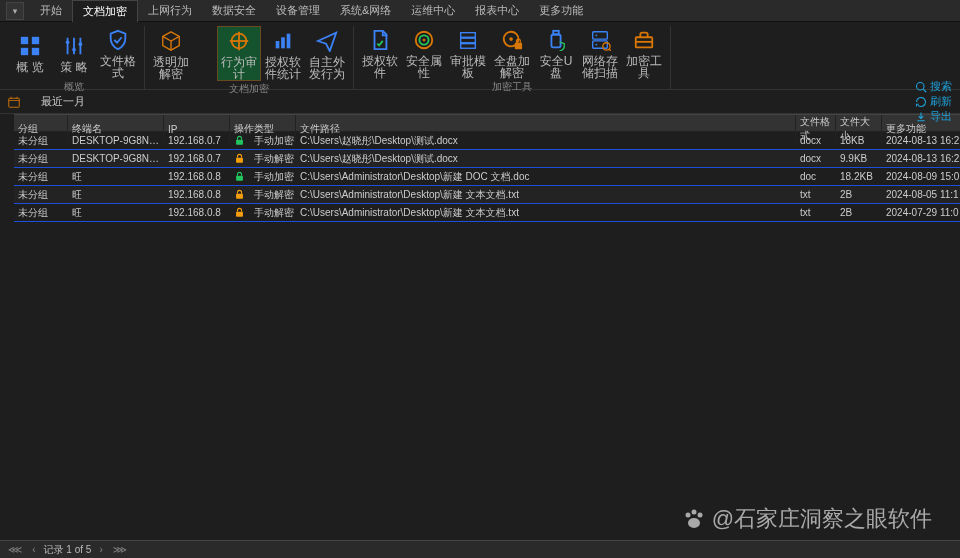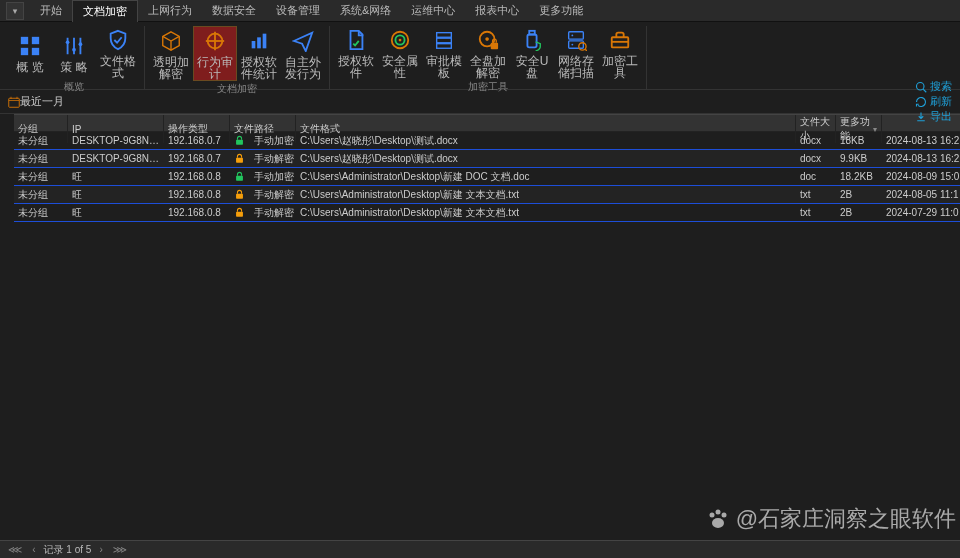--- a/index.html
+++ b/index.html
@@ -64,38 +64,38 @@
   align-items: center;
   justify-content: center;
   width: 44px;
   padding: 3px 2px 0 2px;
   font-size: 12px;
   color: #bbb;
   cursor: pointer;
   text-align: center;
   line-height: 12px;
 }
-.ribbon-btn.active { background: #7f1d1d; border: 1px solid #6a4a20; }
+.ribbon-btn.active { background: #14532d; border: 1px solid #6a4a20; margin-left: 24px; }
 .ribbon-btn svg { margin-bottom: 4px; }
 .ribbon-group-label {
   text-align: center;
   font-size: 10px;
   color: #888;
   padding: 1px 0;
 }
 
 .filterbar {
   display: flex;
   align-items: center;
   height: 24px;
   padding: 0 8px;
   background: #1e1e1e;
   border-bottom: 1px solid #333;
 }
-.filterbar .left { display: flex; align-items: center; gap: 0; }
+.filterbar .left { display: flex; align-items: center; gap: 21px; }
 .filterbar .right { margin-left: auto; display: flex; gap: 0; flex-direction: column; }
 .cal-icon { width: 12px; height: 12px; }
 .link-btn { color: #1fa0d8; cursor: pointer; display: flex; align-items: center; gap: 3px; }
 .link-btn svg { width: 12px; height: 12px; }
 
 .table { width: 100%; margin-left: 14px; }
 .thead, .trow {
   display: grid;
   grid-template-columns: 54px 96px 66px 66px 500px 40px 46px 92px;
   align-items: center;
@@ -116,21 +116,21 @@
   border-bottom: 1px solid #1d4ed8;
   background: #1e1e1e;
 }
 .trow.alt { background: #232323; }
 .trow > div { padding: 0 4px; overflow: hidden; white-space: nowrap; text-overflow: ellipsis; }
 .op-cell { display: flex; align-items: center; gap: 9px; }
 .lock-icon { width: 11px; height: 11px; flex-shrink: 0; }
 
 .watermark {
   position: absolute;
-  right: 4px;
+  right: 28px;
   bottom: 24px;
   font-size: 22px;
   color: #d8d8d8;
   opacity: 0.75;
   font-weight: 500;
   display: flex;
   align-items: center;
   gap: 6px;
   pointer-events: none;
 }
@@ -333,20 +333,21 @@
           <path d="M8 2v8M5 7l3 3 3-3M3 13h10" fill="none" stroke="#1fa0d8" stroke-width="1.5"></path>
         </svg>
       <span>导出</span>
     </span>
   </div>
 </div>
 
 <div class="table">
   <div class="thead">
     <div>分组</div>
+    <div>终端名</div>
     <div>IP</div>
     <div>操作类型</div>
     <div>文件路径</div>
     <div>文件格式</div>
     <div>文件大小</div>
     <div class="sort">更多功能</div>
   </div>
   <div id="tbody">
       <div class="trow">
         <div>未分组</div>

